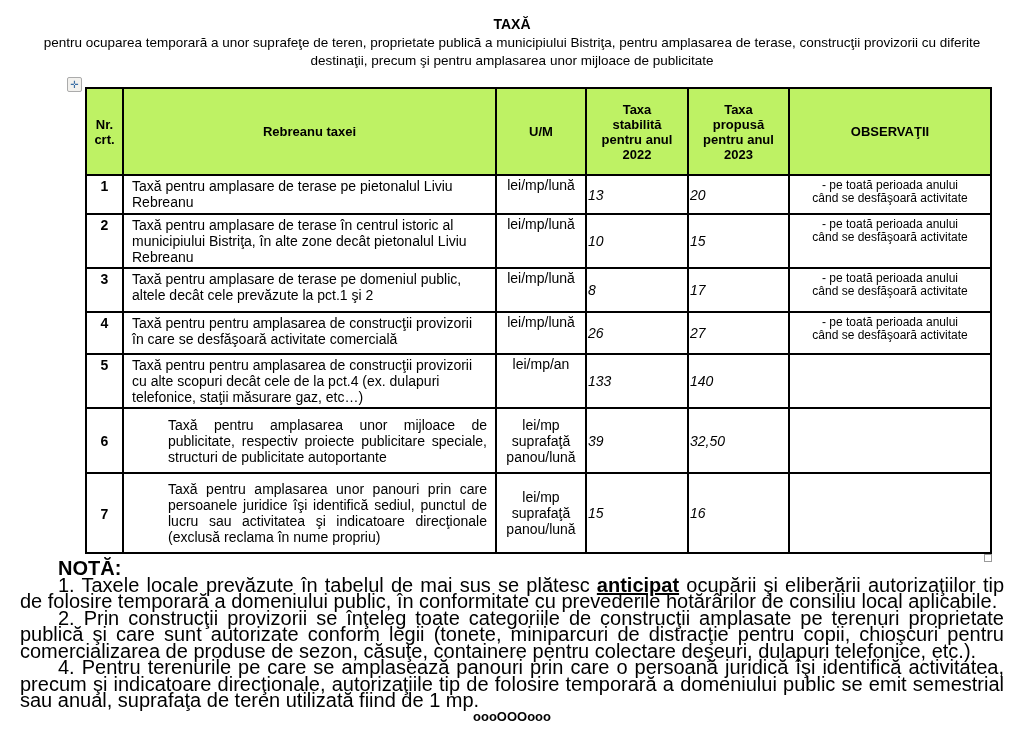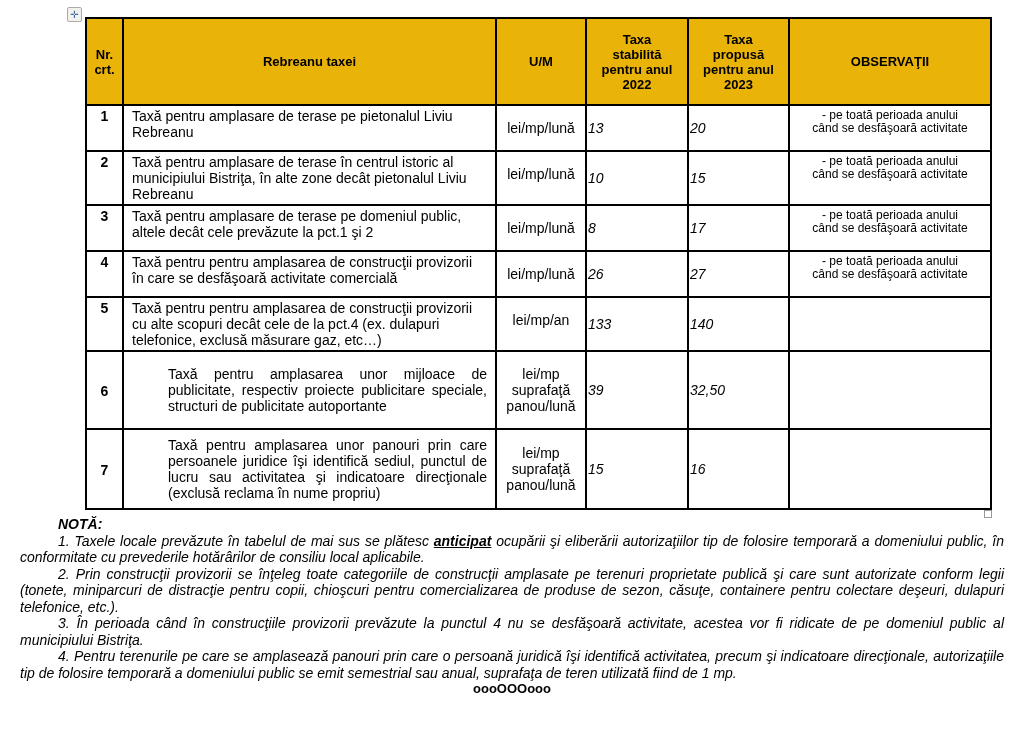--- a/index.html
+++ b/index.html
@@ -33,21 +33,21 @@
   table.tax{
     border-collapse:collapse;
     table-layout:fixed;
     width:905px;
   }
   table.tax th, table.tax td{
     border:2px solid #000;
     overflow:hidden;
   }
   table.tax th{
-    background:#eab308;
+    background:#bef264;
     font-weight:bold;
     font-size:13px;
     line-height:15px;
     text-align:center;
     vertical-align:middle;
     padding:2px 2px;
   }
   .th-narrow{display:inline-block;max-width:72px;}
   td.nr{
     font-weight:bold;
@@ -61,21 +61,21 @@
     line-height:16px;
     text-align:left;
     vertical-align:top;
     padding:2px 8px 2px 8px;
   }
   td.um{
     font-size:14px;
     line-height:16px;
     text-align:center;
     vertical-align:top;
-    padding:14px 4px;
+    padding:1px 4px;
   }
   td.num{
     font-size:14px;
     text-align:left;
     vertical-align:middle;
     font-style:italic;
   }
   td.obs{
     font-size:12px;
     line-height:13px;
@@ -99,22 +99,21 @@
   }
   .resize-handle{
     position:absolute;
     right:-2px;bottom:-8px;
     width:6px;height:6px;
     border:1px solid #9a9a9a;
     background:#fff;
   }
   .notes{
     margin:6px 20px 0 20px;
-    font-style:italic;
-    font-size:14px;
+    font-size:20px;
     line-height:16.5px;
     text-align:justify;
   }
   .nota-label{
     font-weight:bold;
     margin-left:38px;
   }
   .note{
     margin:0;
     text-indent:38px;
@@ -132,20 +131,22 @@
   colgroup col.c3{width:90px;}
   colgroup col.c4{width:102px;}
   colgroup col.c5{width:101px;}
   colgroup col.c6{width:202px;}
 </style>
 </head>
 <body>
 
 <div class="page">
 
+  <div class="doc-title">TAXĂ</div>
+  <div class="doc-subtitle">pentru ocuparea temporară a unor suprafeţe de teren, proprietate publică a municipiului Bistriţa, pentru amplasarea de terase, construcţii provizorii cu diferite destinaţii, precum şi pentru amplasarea unor mijloace de publicitate</div>
 
   <div class="table-wrap">
     <div class="move-handle">✛</div>
 
     <table class="tax">
       <colgroup>
         <col class="c1">
           <col class="c2">
           <col class="c3">
           <col class="c4">
@@ -190,21 +191,21 @@
         <tr style="height:42px">
           <td class="nr">4</td>
           <td class="name">Taxă pentru pentru amplasarea de construcţii provizorii în care se desfăşoară activitate comercială</td>
           <td class="um">lei/mp/lună</td>
           <td class="num">26</td>
           <td class="num">27</td>
           <td class="obs">- pe toată perioada anului când se desfăşoară activitate</td>
         </tr>
         <tr style="height:51px">
           <td class="nr">5</td>
-          <td class="name">Taxă pentru pentru amplasarea de construcţii provizorii cu alte scopuri decât cele de la pct.4 (ex. dulapuri telefonice, exclusă măsurare gaz, etc…)</td>
+          <td class="name">Taxă pentru pentru amplasarea de construcţii provizorii cu alte scopuri decât cele de la pct.4 (ex. dulapuri telefonice, staţii măsurare gaz, etc…)</td>
           <td class="um">lei/mp/an</td>
           <td class="num">133</td>
           <td class="num">140</td>
           <td class="obs"></td>
         </tr>
         <tr style="height:65px" class="vm">
           <td class="nr">6</td>
           <td class="name just">Taxă pentru amplasarea unor mijloace de publicitate, respectiv proiecte publicitare speciale, structuri de publicitate autoportante</td>
           <td class="um">lei/mp suprafaţă panou/lună</td>
           <td class="num">39</td>
@@ -222,19 +223,18 @@
       </tbody>
     </table>
 
     <div class="resize-handle"></div>
   </div>
 
   <div class="notes">
     <div class="nota-label">NOTĂ:</div>
     <p class="note"><span>1. Taxele locale prevăzute în tabelul de mai sus se plătesc </span><span class="emph">anticipat</span><span> ocupării şi eliberării autorizaţiilor tip de folosire temporară a domeniului public, în conformitate cu prevederile hotărârilor de consiliu local aplicabile.</span></p>
     <p class="note">2. Prin construcţii provizorii se înţeleg toate categoriile de construcţii amplasate pe terenuri proprietate publică şi care sunt autorizate conform legii (tonete, miniparcuri de distracţie pentru copii, chioşcuri pentru comercializarea de produse de sezon, căsuţe, containere pentru colectare deşeuri, dulapuri telefonice, etc.).</p>
-    <p class="note">3. În perioada când în construcţiile provizorii prevăzute la punctul 4 nu se desfăşoară activitate, acestea vor fi ridicate de pe domeniul public al municipiului Bistriţa.</p>
     <p class="note">4. Pentru terenurile pe care se amplasează panouri prin care o persoană juridică îşi identifică activitatea, precum şi indicatoare direcţionale, autorizaţiile tip de folosire temporară a domeniului public se emit semestrial sau anual, suprafaţa de teren utilizată fiind de 1 mp.</p>
   </div>
 
   <div class="footer-mark">oooOOOooo</div>
 
 </div>
 
 </body></html>

